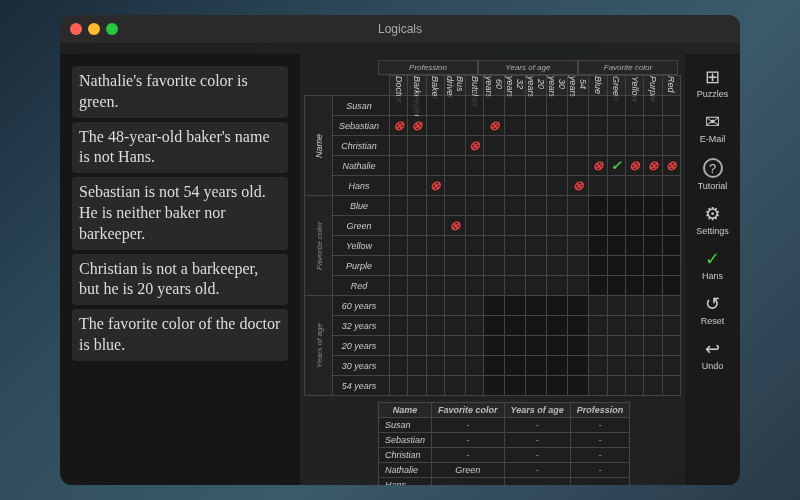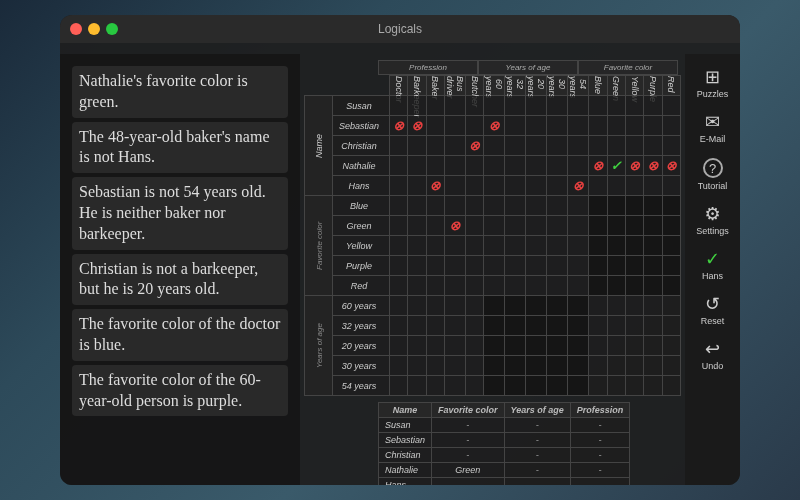--- a/index.html
+++ b/index.html
@@ -234,21 +234,20 @@
 
   <div class="main-area">
 
     <div class="left-panel">
       <div class="clues-list">
         <div class="clue-item">Nathalie's favorite color is green.</div>
         <div class="clue-item">The 48-year-old baker's name is not Hans.</div>
         <div class="clue-item">Sebastian is not 54 years old. He is neither baker nor barkeeper.</div>
         <div class="clue-item">Christian is not a barkeeper, but he is 20 years old.</div>
         <div class="clue-item">The favorite color of the doctor is blue.</div>
-        <div class="clue-item">The favorite color of the 60-year-old person is purple.</div>
       </div>
     </div>
 
     <div class="grid-area">
       <div style="display:flex; flex-direction:column;">
 
         <div style="display:flex; margin-left:74px; margin-bottom:0;">
           <div style="width:100px; text-align:center; color:#aaa; font-size:8px; border:1px solid #444; background:rgba(40,40,40,0.8); padding:2px 0;">Profession</div>
           <div style="width:100px; text-align:center; color:#aaa; font-size:8px; border:1px solid #444; background:rgba(40,40,40,0.8); padding:2px 0;">Years of age</div>
           <div style="width:100px; text-align:center; color:#aaa; font-size:8px; border:1px solid #444; background:rgba(40,40,40,0.8); padding:2px 0;">Favorite color</div>

